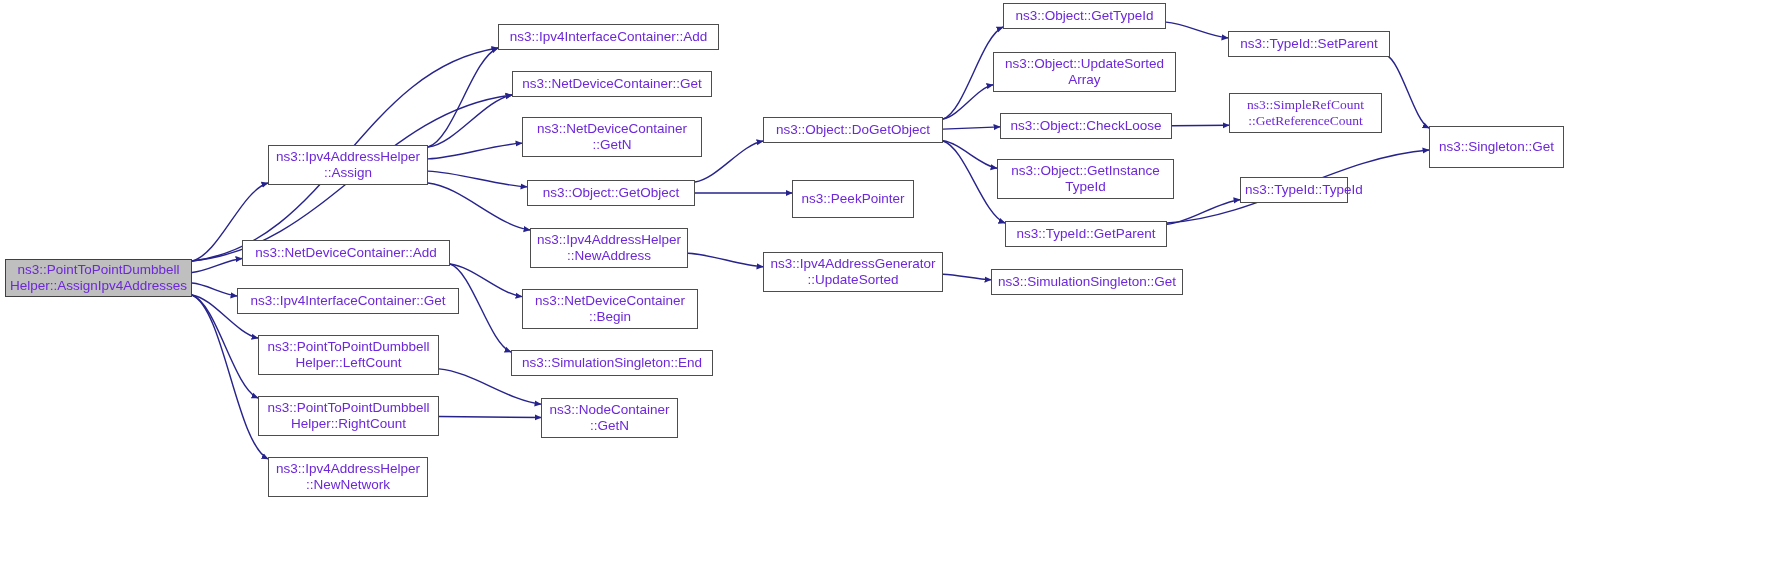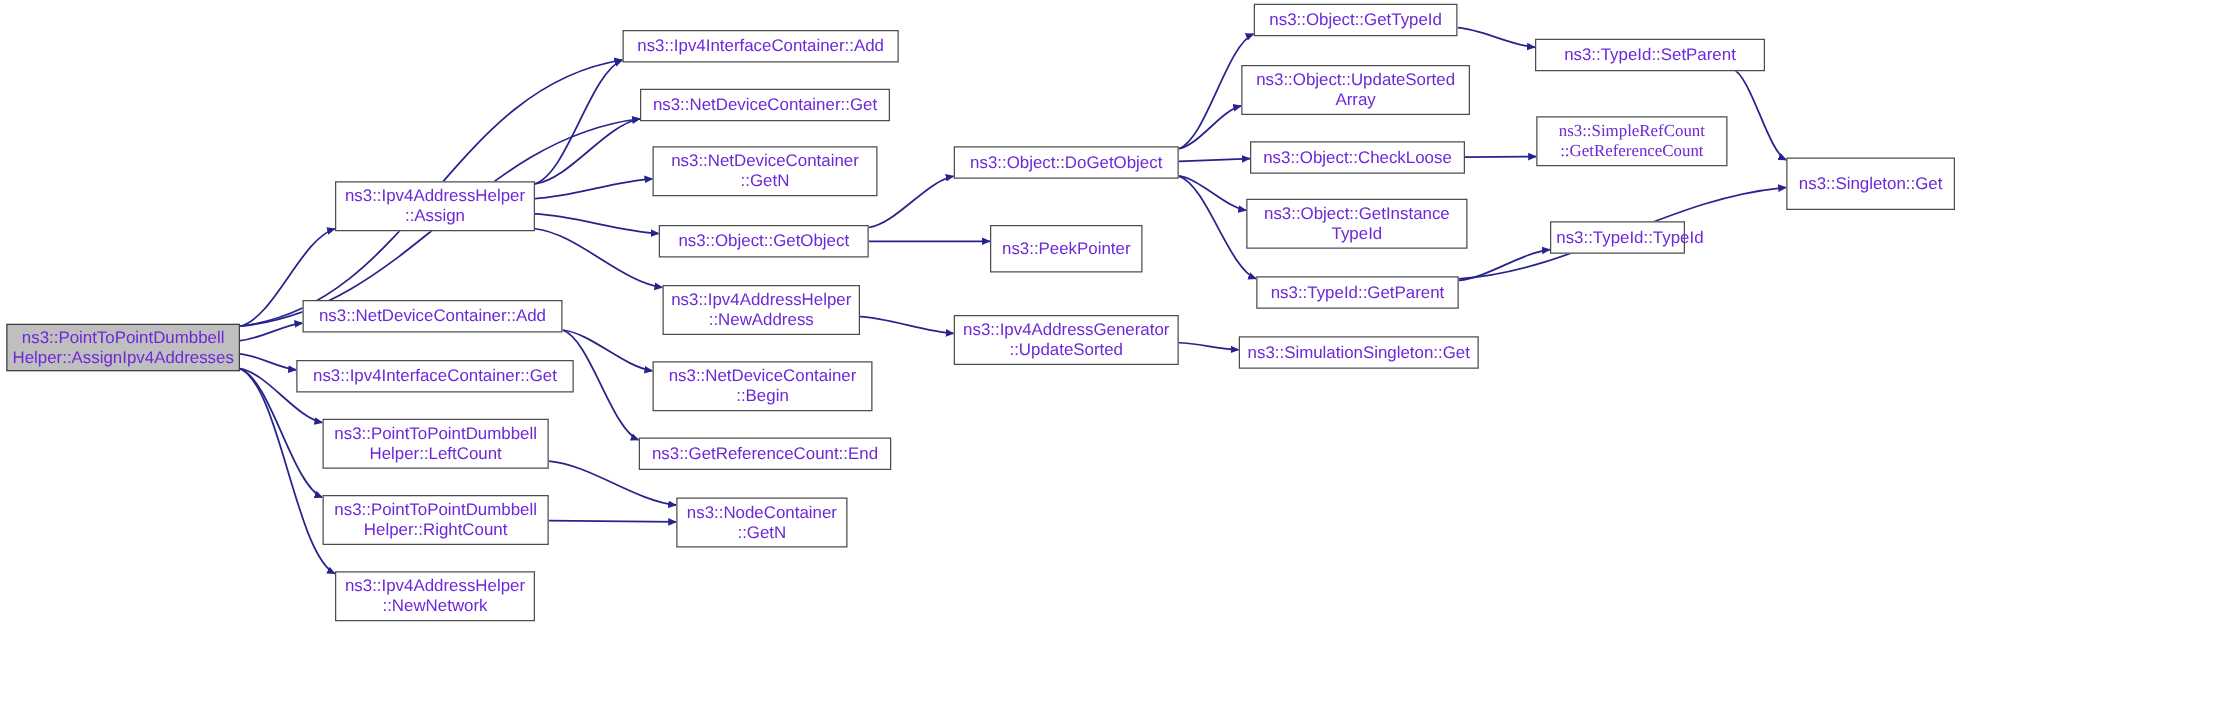--- a/index.html
+++ b/index.html
@@ -105,35 +105,35 @@
     <div class="node" style="left: 527px; top: 180px; width: 168px; height: 26px; border-color: rgb(77, 77, 77); background: rgb(255, 255, 255);"><span class="node-label">ns3::Object::GetObject</span></div>
     <div class="node" style="left: 792px; top: 180px; width: 122px; height: 38px; border-color: rgb(77, 77, 77); background: rgb(255, 255, 255);"><span class="node-label">ns3::PeekPointer</span></div>
     <div class="node" style="left: 763px; top: 117px; width: 180px; height: 26px; border-color: rgb(77, 77, 77); background: rgb(255, 255, 255);"><span class="node-label">ns3::Object::DoGetObject</span></div>
     <div class="node" style="left: 1003px; top: 3px; width: 163px; height: 26px; border-color: rgb(77, 77, 77); background: rgb(255, 255, 255);"><span class="node-label">ns3::Object::GetTypeId</span></div>
     <div class="node" style="left: 993px; top: 52px; width: 183px; height: 40px; border-color: rgb(77, 77, 77); background: rgb(255, 255, 255);"><span class="node-label">ns3::Object::UpdateSorted
 Array</span></div>
     <div class="node" style="left: 1000px; top: 113px; width: 172px; height: 26px; border-color: rgb(77, 77, 77); background: rgb(255, 255, 255);"><span class="node-label">ns3::Object::CheckLoose</span></div>
     <div class="node" style="left: 997px; top: 159px; width: 177px; height: 40px; border-color: rgb(77, 77, 77); background: rgb(255, 255, 255);"><span class="node-label">ns3::Object::GetInstance
 TypeId</span></div>
     <div class="node" style="left: 1005px; top: 221px; width: 162px; height: 26px; border-color: rgb(77, 77, 77); background: rgb(255, 255, 255);"><span class="node-label">ns3::TypeId::GetParent</span></div>
-    <div class="node" style="left: 1228px; top: 31px; width: 184px; height: 26px; border-color: rgb(77, 77, 77); background: rgb(255, 255, 255);"><span class="node-label">ns3::TypeId::SetParent</span></div>
+    <div class="node" style="left: 1228px; top: 31px; width: 162px; height: 26px; border-color: rgb(77, 77, 77); background: rgb(255, 255, 255);"><span class="node-label">ns3::TypeId::SetParent</span></div>
     <div class="node" style="left: 1229px; top: 93px; width: 153px; height: 40px; border-color: rgb(77, 77, 77); background: rgb(255, 255, 255); font-family: Liberation Serif, serif;"><span class="node-label">ns3::SimpleRefCount
 ::GetReferenceCount</span></div>
     <div class="node" style="left: 1240px; top: 177px; width: 108px; height: 26px; border-color: rgb(77, 77, 77); background: rgb(255, 255, 255);"><span class="node-label">ns3::TypeId::TypeId</span></div>
     <div class="node" style="left: 1429px; top: 126px; width: 135px; height: 42px; border-color: rgb(77, 77, 77); background: rgb(255, 255, 255);"><span class="node-label">ns3::Singleton::Get</span></div>
     <div class="node" style="left: 530px; top: 228px; width: 158px; height: 40px; border-color: rgb(77, 77, 77); background: rgb(255, 255, 255);"><span class="node-label">ns3::Ipv4AddressHelper
 ::NewAddress</span></div>
     <div class="node" style="left: 763px; top: 252px; width: 180px; height: 40px; border-color: rgb(77, 77, 77); background: rgb(255, 255, 255);"><span class="node-label">ns3::Ipv4AddressGenerator
 ::UpdateSorted</span></div>
     <div class="node" style="left: 991px; top: 269px; width: 192px; height: 26px; border-color: rgb(77, 77, 77); background: rgb(255, 255, 255);"><span class="node-label">ns3::SimulationSingleton::Get</span></div>
     <div class="node" style="left: 242px; top: 240px; width: 208px; height: 26px; border-color: rgb(77, 77, 77); background: rgb(255, 255, 255);"><span class="node-label">ns3::NetDeviceContainer::Add</span></div>
     <div class="node" style="left: 237px; top: 288px; width: 222px; height: 26px; border-color: rgb(77, 77, 77); background: rgb(255, 255, 255);"><span class="node-label">ns3::Ipv4InterfaceContainer::Get</span></div>
     <div class="node" style="left: 522px; top: 289px; width: 176px; height: 40px; border-color: rgb(77, 77, 77); background: rgb(255, 255, 255);"><span class="node-label">ns3::NetDeviceContainer
 ::Begin</span></div>
-    <div class="node" style="left: 511px; top: 350px; width: 202px; height: 26px; border-color: rgb(77, 77, 77); background: rgb(255, 255, 255);"><span class="node-label">ns3::GetReferenceCount::End</span></div>
+    <div class="node" style="left: 511px; top: 350px; width: 202px; height: 26px; border-color: rgb(77, 77, 77); background: rgb(255, 255, 255);"><span class="node-label">ns3::SimulationSingleton::End</span></div>
     <div class="node" style="left: 258px; top: 335px; width: 181px; height: 40px; border-color: rgb(77, 77, 77); background: rgb(255, 255, 255);"><span class="node-label">ns3::PointToPointDumbbell
 Helper::LeftCount</span></div>
     <div class="node" style="left: 258px; top: 396px; width: 181px; height: 40px; border-color: rgb(77, 77, 77); background: rgb(255, 255, 255);"><span class="node-label">ns3::PointToPointDumbbell
 Helper::RightCount</span></div>
     <div class="node" style="left: 541px; top: 398px; width: 137px; height: 40px; border-color: rgb(77, 77, 77); background: rgb(255, 255, 255);"><span class="node-label">ns3::NodeContainer
 ::GetN</span></div>
     <div class="node" style="left: 268px; top: 457px; width: 160px; height: 40px; border-color: rgb(77, 77, 77); background: rgb(255, 255, 255);"><span class="node-label">ns3::Ipv4AddressHelper
 ::NewNetwork</span></div>
   </div>
 

